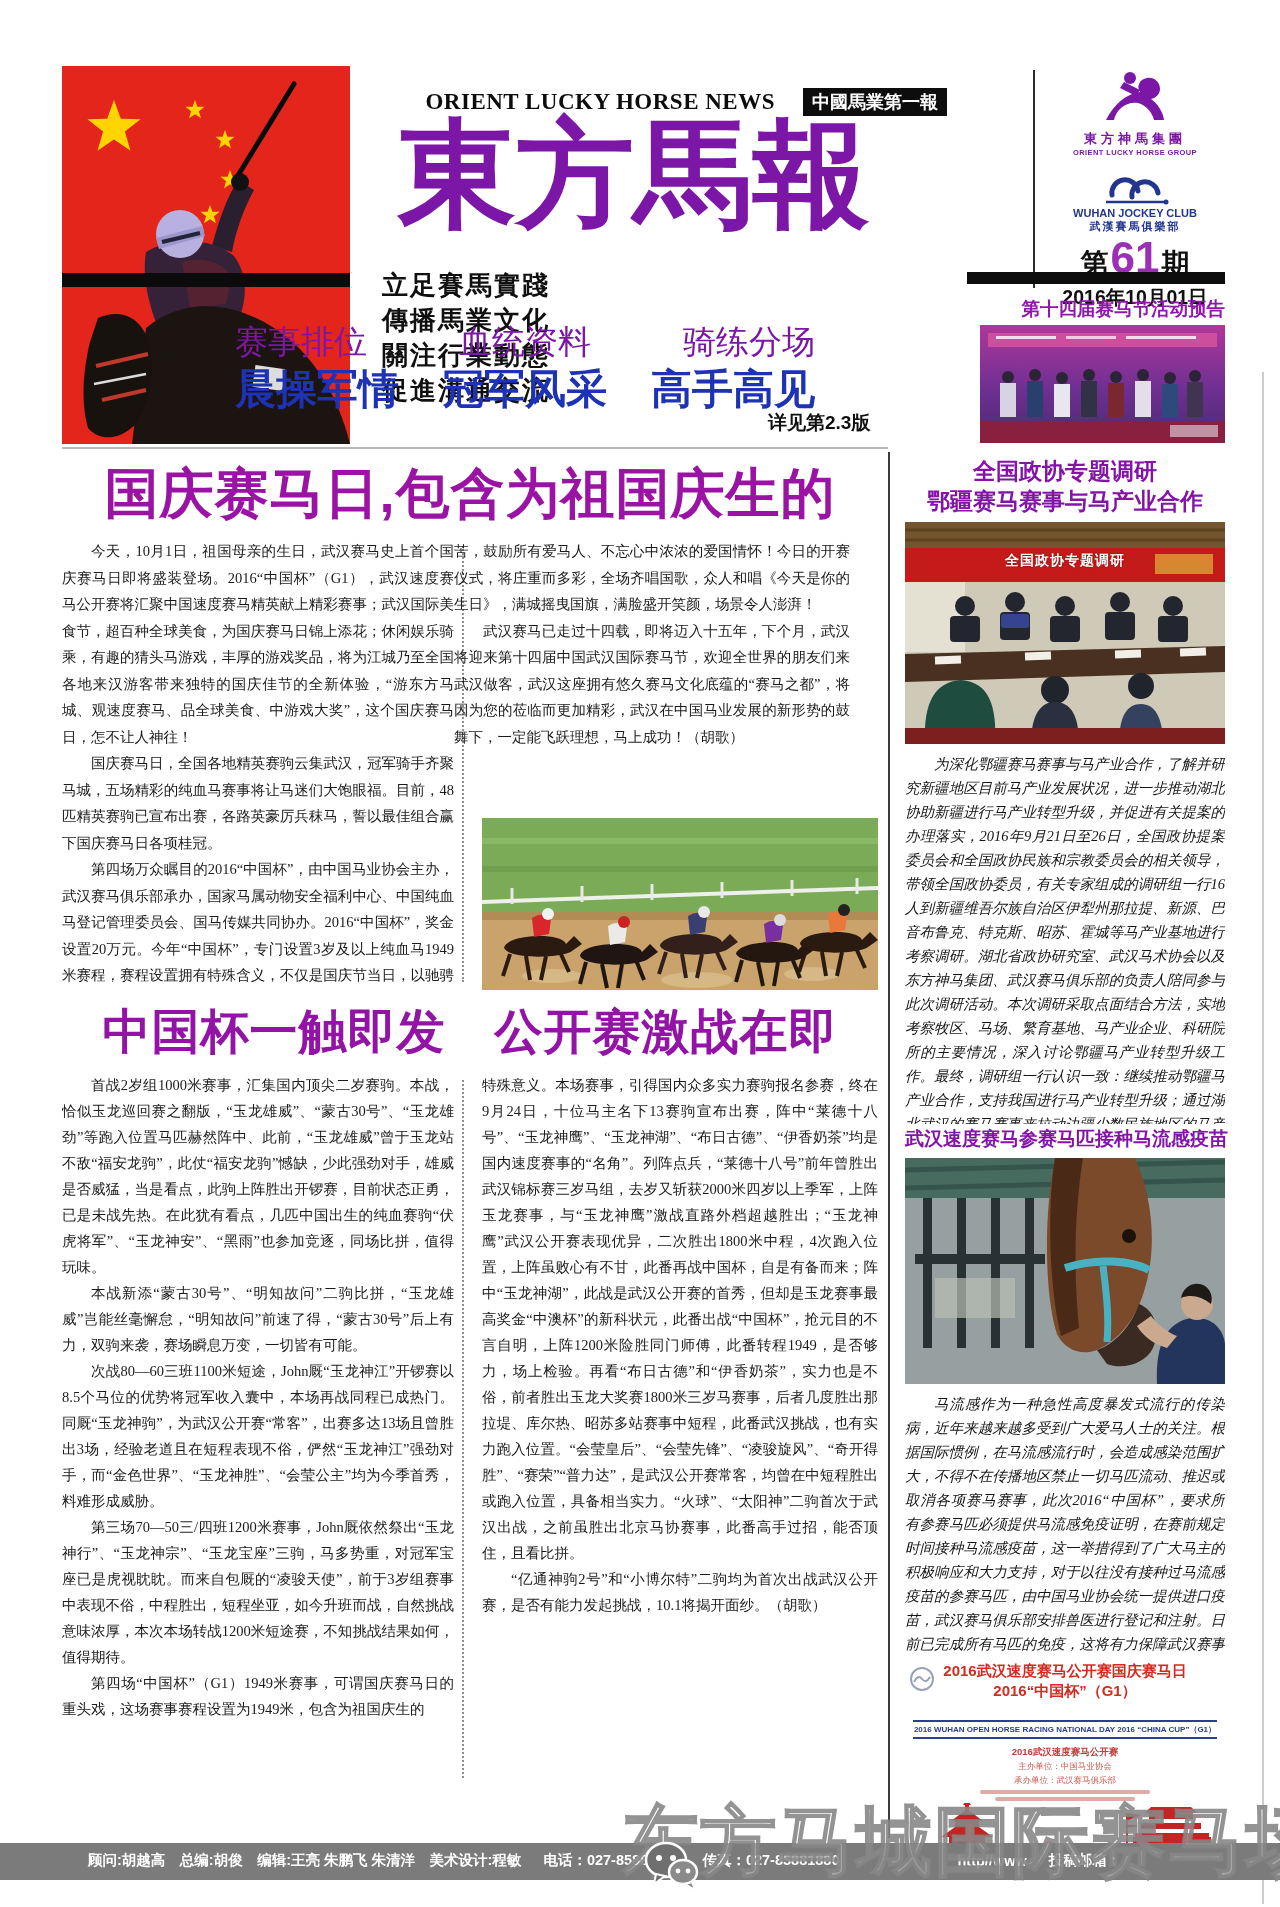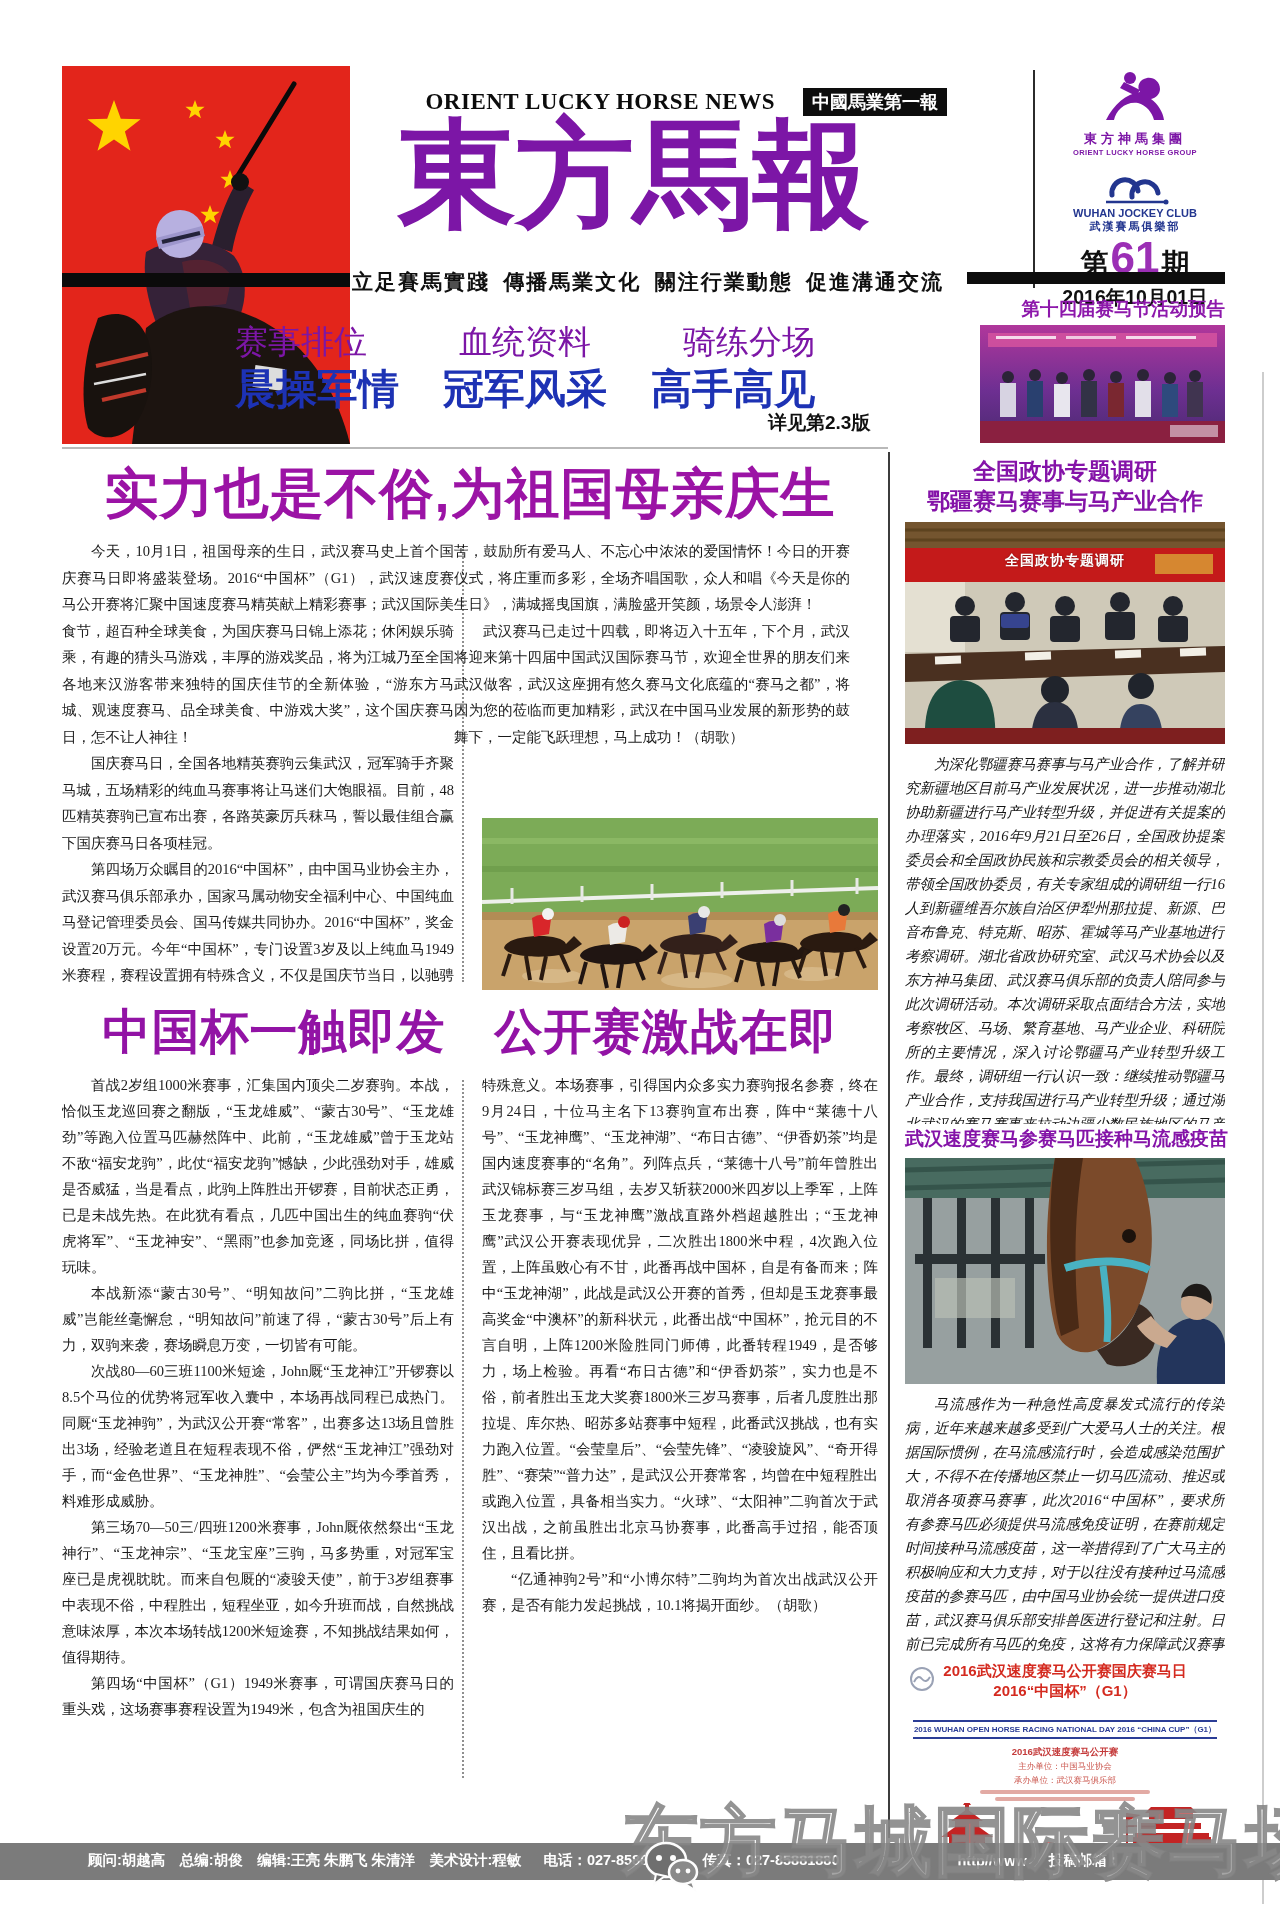--- a/index.html
+++ b/index.html
@@ -7,22 +7,22 @@
         font-family:"Liberation Serif","DejaVu Serif",serif;color:#161616;}
   .abs{position:absolute;}
 
   
   .flag{left:62px;top:66px;width:288px;height:378px;overflow:hidden;}
   .newsline{left:395px;top:88px;width:552px;display:flex;justify-content:flex-end;align-items:center;gap:28px;}
   .news-en{font-size:23px;font-weight:bold;letter-spacing:.5px;font-family:"Liberation Serif",serif;color:#0c0c0c;white-space:nowrap;}
   .badge{background:#0d0d0d;color:#fff;font-size:18px;font-weight:bold;padding:2px 9px;font-family:"Liberation Sans",sans-serif;white-space:nowrap;}
   .masthead{left:398px;top:108px;width:548px;display:flex;justify-content:space-between;
             font-size:118px;font-weight:900;color:#7c16a6;line-height:1.15;font-family:"Liberation Serif",serif;}
-  .slogan{left:352px;top:268px;width:592px;display:flex;justify-content:space-between;
-          font-family:"Liberation Sans",sans-serif;font-size:21px;font-weight:900;color:#101010;letter-spacing:2px;white-space:nowrap;}
+  .slogan{left:382px;top:268px;width:592px;display:flex;justify-content:space-between;
+          font-family:"Liberation Sans",sans-serif;font-size:26px;font-weight:900;color:#101010;letter-spacing:2px;white-space:nowrap;flex-direction:column;}
   .teaser1{left:235px;top:320px;width:580px;display:flex;justify-content:space-between;gap:68px;
            font-family:"Liberation Sans",sans-serif;font-size:33px;font-weight:400;color:#7c16a6;white-space:nowrap;}
   .teaser2{left:225px;top:362px;width:600px;display:flex;justify-content:center;gap:44px;
            font-family:"Liberation Sans",sans-serif;font-size:41px;font-weight:900;color:#1d32b4;white-space:nowrap;}
   .see-note{left:768px;top:410px;font-family:"Liberation Sans",sans-serif;font-size:19px;font-weight:900;color:#101010;}
   .hdr-divider{left:1033px;top:70px;width:2px;height:218px;background:#2b2b2b;}
   .hdr-right{left:1045px;top:70px;width:180px;text-align:center;font-family:"Liberation Sans",sans-serif;}
   .grp-cn{font-size:13px;font-weight:900;color:#7c16a6;letter-spacing:4px;margin-top:2px;}
   .grp-en{font-size:7.5px;font-weight:bold;color:#7c16a6;letter-spacing:.4px;}
   .club-en{font-size:11px;font-weight:900;color:#23368f;margin-top:2px;}
@@ -217,21 +217,21 @@
             <rect x="207" y="57" width="16" height="35" fill="#403450"></rect>
         </g>
         <rect y="96" width="245" height="22" fill="#8a2040"></rect>
         <rect x="190" y="100" width="48" height="12" fill="#f2eef5" opacity=".55"></rect>
       </svg>
     </div>
   </div>
 
   <div class="abs hr-main"></div>
 
-  <div class="abs a1-headline">实力也是不俗,为祖国母亲庆生</div>
+  <div class="abs a1-headline">国庆赛马日,包含为祖国庆生的</div>
 
   <div class="abs body-text colL1">
     <p>今天，10月1日，祖国母亲的生日，武汉赛马史上首个国庆赛马日即将盛装登场。2016“中国杯”（G1），武汉速度赛马公开赛将汇聚中国速度赛马精英献上精彩赛事；武汉国际美食节，超百种全球美食，为国庆赛马日锦上添花；休闲娱乐骑乘，有趣的猜头马游戏，丰厚的游戏奖品，将为江城乃至全国各地来汉游客带来独特的国庆佳节的全新体验，“游东方马城、观速度赛马、品全球美食、中游戏大奖”，这个国庆赛马日，怎不让人神往！</p>
     <p>国庆赛马日，全国各地精英赛驹云集武汉，冠军骑手齐聚马城，五场精彩的纯血马赛事将让马迷们大饱眼福。目前，48匹精英赛驹已宣布出赛，各路英豪厉兵秣马，誓以最佳组合赢下国庆赛马日各项桂冠。</p>
     <p>第四场万众瞩目的2016“中国杯”，由中国马业协会主办，武汉赛马俱乐部承办，国家马属动物安全福利中心、中国纯血马登记管理委员会、国马传媒共同协办。2016“中国杯”，奖金设置20万元。今年“中国杯”，专门设置3岁及以上纯血马1949米赛程，赛程设置拥有特殊含义，不仅是国庆节当日，以驰骋的马蹄奔腾为祖国母亲献礼，更是用心良</p>
   </div>
   <div class="abs dot-div1"></div>
   <div class="abs body-text colR1">
     <p class="noindent">苦，鼓励所有爱马人、不忘心中浓浓的爱国情怀！今日的开赛仪式，将庄重而多彩，全场齐唱国歌，众人和唱《今天是你的生日》，满城摇曳国旗，满脸盛开笑颜，场景令人澎湃！</p>
     <p>武汉赛马已走过十四载，即将迈入十五年，下个月，武汉将迎来第十四届中国武汉国际赛马节，欢迎全世界的朋友们来武汉做客，武汉这座拥有悠久赛马文化底蕴的“赛马之都”，将因为您的莅临而更加精彩，武汉在中国马业发展的新形势的鼓舞下，一定能飞跃理想，马上成功！（胡歌）</p>

